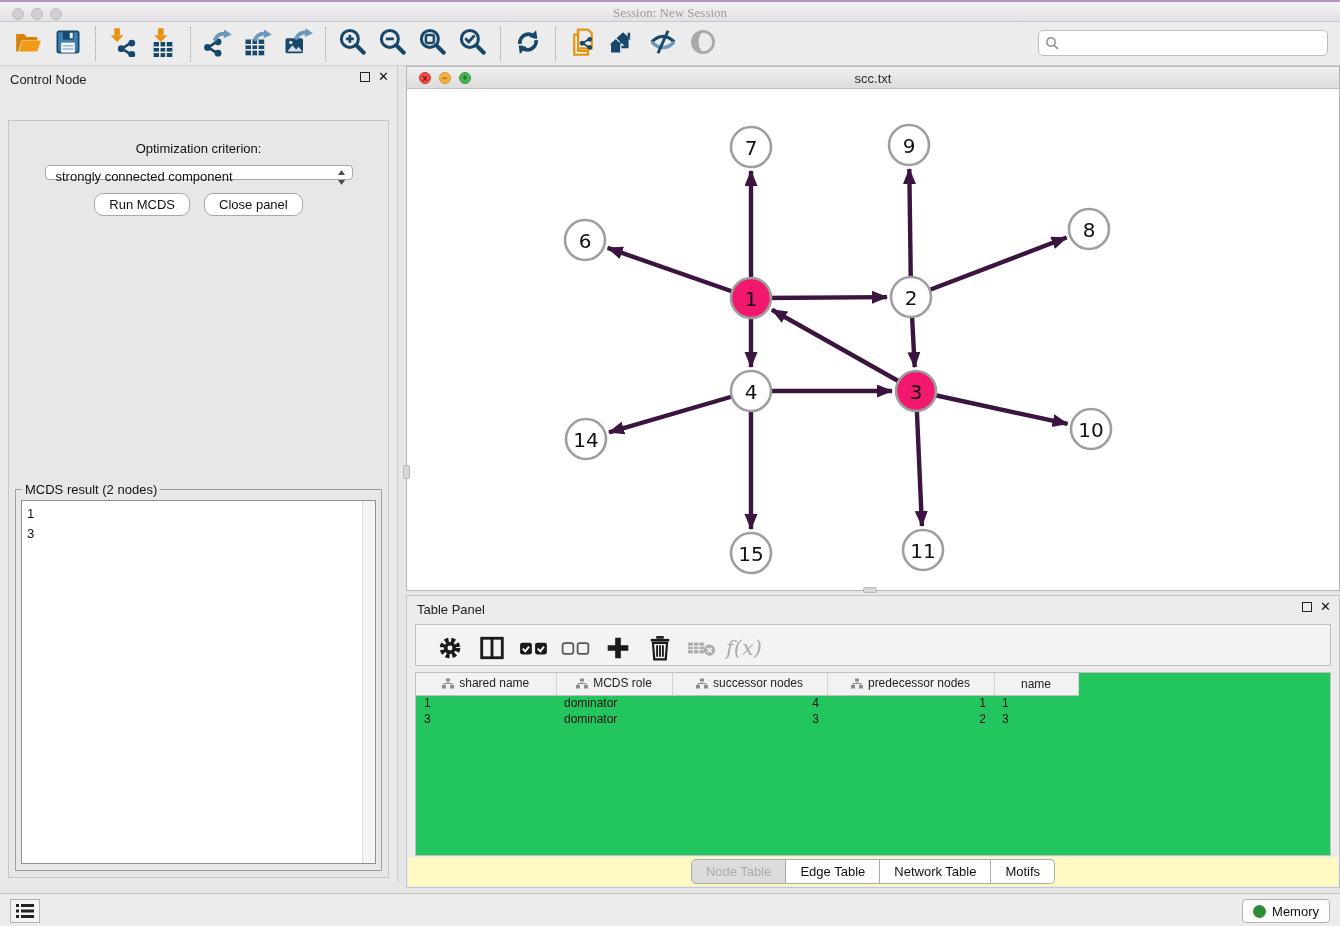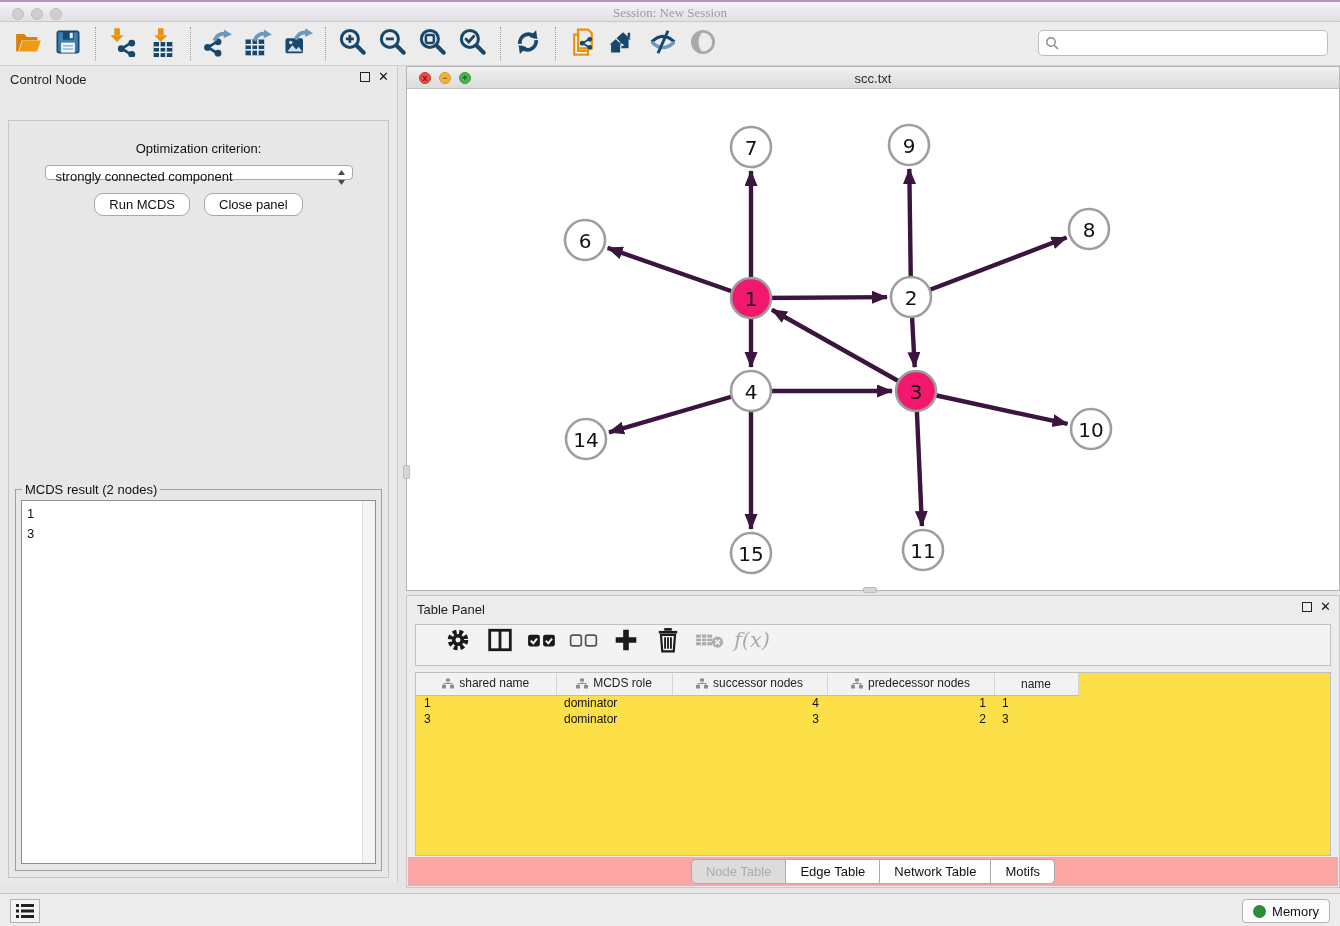--- a/index.html
+++ b/index.html
@@ -104,40 +104,40 @@
   .grip-v { position:absolute; left:-4px; top:398px; width:7px; height:14px; background:#d6d6d6; border:1px solid #bbb; border-radius:2px; }
   .grip-h { position:absolute; left:456px; bottom:-3px; width:14px; height:6px; background:#d6d6d6; border:1px solid #bbb; border-radius:2px; }
   
   .table-panel {
     position:absolute; left:406px; top:595px; width:934px; height:293px;
     background:#ececec; border:1px solid #c6c6c6;
   }
   .tp-toolbar {
     position:absolute; left:8px; right:8px; top:28px; height:42px;
     background:#f3f3f3; border:1px solid #c0c0c0;
-    display:flex; align-items:flex-start; gap:10px; padding-left:26px;
+    display:flex; align-items:flex-end; gap:10px; padding-left:18px;
   }
   .tp-btn { width:32px; height:32px; display:flex; align-items:center; justify-content:center; }
   .tp-table-wrap {
     position:absolute; left:8px; right:8px; top:76px; bottom:31px;
-    background:#fde047; border:1px solid #c0c0c0; overflow:hidden;
+    background:#22c55e; border:1px solid #c0c0c0; overflow:hidden;
   }
   table.node-table { border-collapse:collapse; font-size:12px; table-layout:fixed; }
   table.node-table th {
     background:#f2f2f2; font-weight:normal; color:#222; height:22px;
     border-right:1px solid #d4d4d4; border-bottom:1px solid #bdbdbd;
     text-align:center; position:relative; white-space:nowrap; overflow:hidden;
   }
   table.node-table th .th-inner { display:inline-flex; align-items:center; gap:5px; }
   table.node-table td {
     height:16px; padding:0 8px; color:#111; white-space:nowrap; overflow:hidden;
   }
   .tp-tabs-strip {
     position:absolute; left:1px; right:1px; bottom:1px; height:29px;
-    background:#fca5a5; display:flex; justify-content:center; align-items:center;
+    background:#fef9c3; display:flex; justify-content:center; align-items:center;
   }
   
   .statusbar {
     position:absolute; left:0; bottom:0; width:1340px; height:33px;
     background:#ececec; border-top:1px solid #c5c5c5;
   }
   .list-btn {
     position:absolute; left:10px; top:5px; width:30px; height:24px;
     background:#f4f4f4; border:1px solid #b3b3b3;
     display:flex; align-items:center; justify-content:center;

